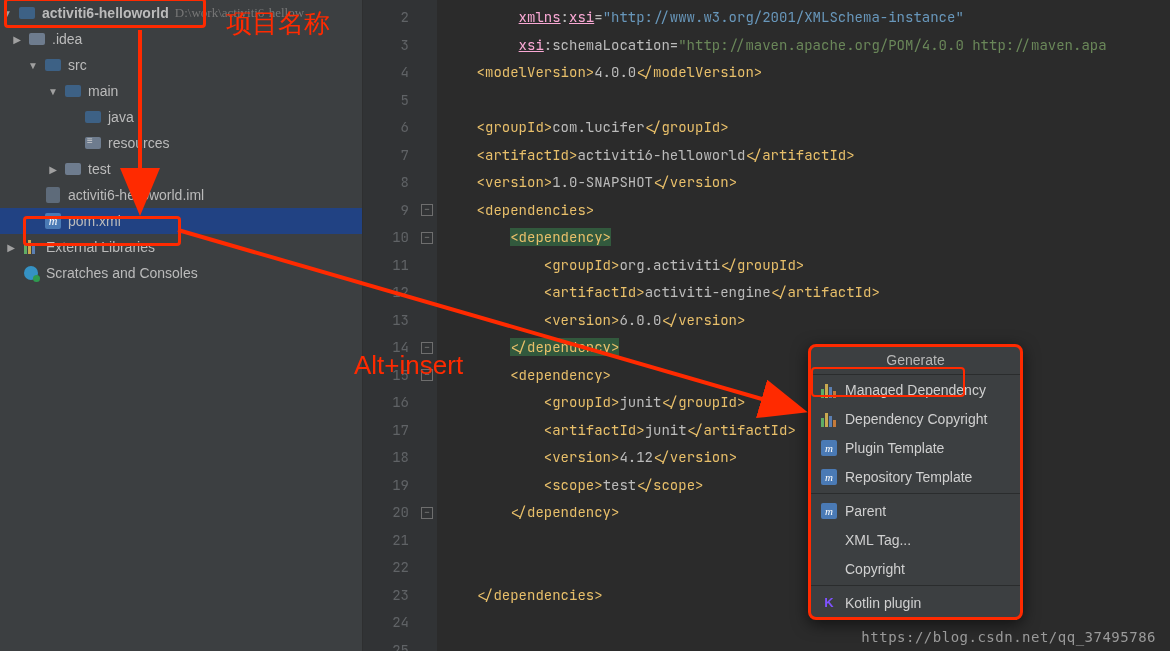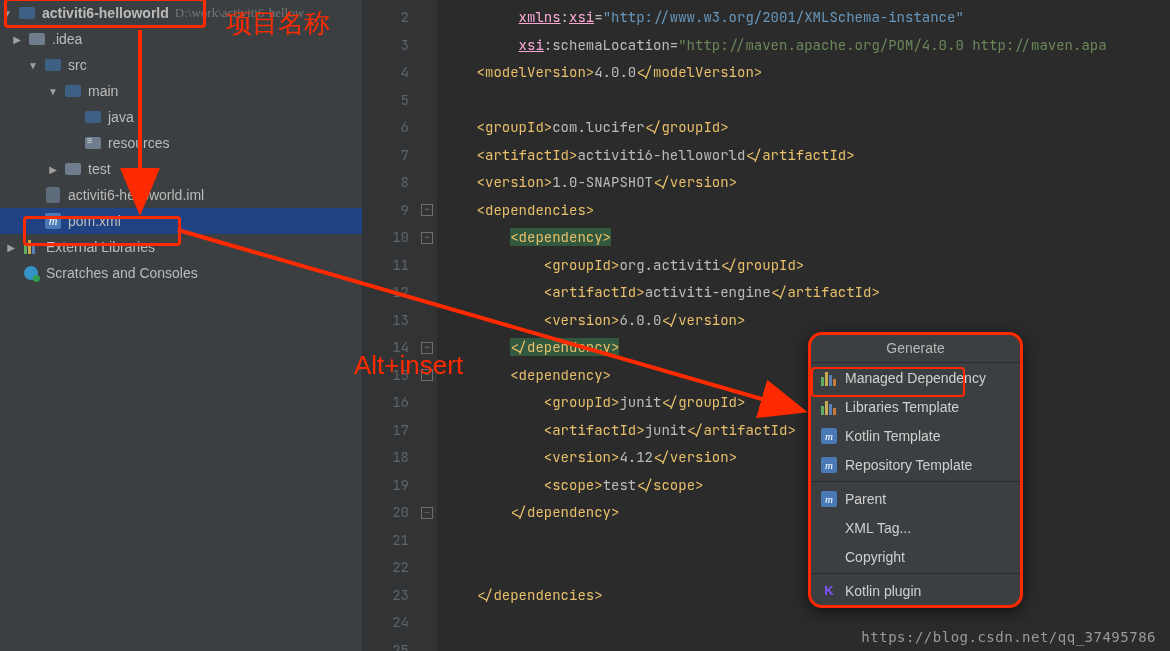--- a/index.html
+++ b/index.html
@@ -45,22 +45,22 @@
   .fmark{width:10px;height:10px;border:1px solid #6e6e6e;color:#8a8a8a;font-size:9px;line-height:8px;text-align:center;}
   .code{flex:1;padding:4px 0 0 6px;font:14px/27.5px "JetBrains Mono",Consolas,monospace;white-space:pre;}
   .tag{color:var(--tag);} .str{color:var(--str);}
   .ns{color:#f9a8d4;text-decoration:underline;} .link{color:var(--link);}
   .match1{background:var(--match);}
   
   .redbox{position:absolute;border:3px solid var(--highlight);border-radius:4px;pointer-events:none;}
   .redtext{position:absolute;color:var(--highlight);font-weight:500;pointer-events:none;margin-left:12px;}
   svg.overlay{position:absolute;left:0;top:0;pointer-events:none;}
   
-  .popup{position:absolute;left:808px;top:332px;width:209px;background:var(--popup);
-    border:3px solid var(--highlight);border-radius:14px;box-shadow:0 4px 16px rgba(0,0,0,.6);}
+  .popup{position:absolute;left:808px;top:344px;width:209px;background:var(--popup);
+    border:3px solid var(--highlight);border-radius:8px;box-shadow:0 4px 16px rgba(0,0,0,.6);}
   .popup-title{text-align:center;padding:5px 0 6px;color:#b8b8b8;border-bottom:1px solid #2a2c2d;font-size:14px;}
   .popup-item{display:flex;align-items:center;height:29px;padding:0 10px;gap:8px;color:#d0d0d0;font-size:14px;}
   .popup-item.sel{background:var(--blue-sel);color:#fff;}
   .popup-item.indent{padding-left:34px;}
   .picon{width:16px;height:16px;display:flex;align-items:flex-end;gap:1px;}
   .picon span{width:3px;}
   .picon.bars span:nth-child(1){height:9px;background:#5fad65;}
   .picon.bars span:nth-child(2){height:14px;background:#c9a94f;}
   .picon.bars span:nth-child(3){height:11px;background:#5b7fb2;}
   .picon.bars span:nth-child(4){height:7px;background:#c47a3a;}
@@ -239,25 +239,25 @@
           </span>
       <span>Managed Dependency</span>
     </div>
         <div class="popup-item  ">
       <span class="picon bars">
             <span></span>
             <span></span>
             <span></span>
             <span></span>
           </span>
-      <span>Libraries Template</span>
+      <span>Dependency Copyright</span>
     </div>
         <div class="popup-item  ">
       <span class="picon m">m</span>
-      <span>Kotlin Template</span>
+      <span>Plugin Template</span>
     </div>
         <div class="popup-item  ">
       <span class="picon m">m</span>
       <span>Repository Template</span>
     </div>
         <div class="sep"></div>
         <div class="popup-item  ">
       <span class="picon m">m</span>
       <span>Parent</span>
     </div>

